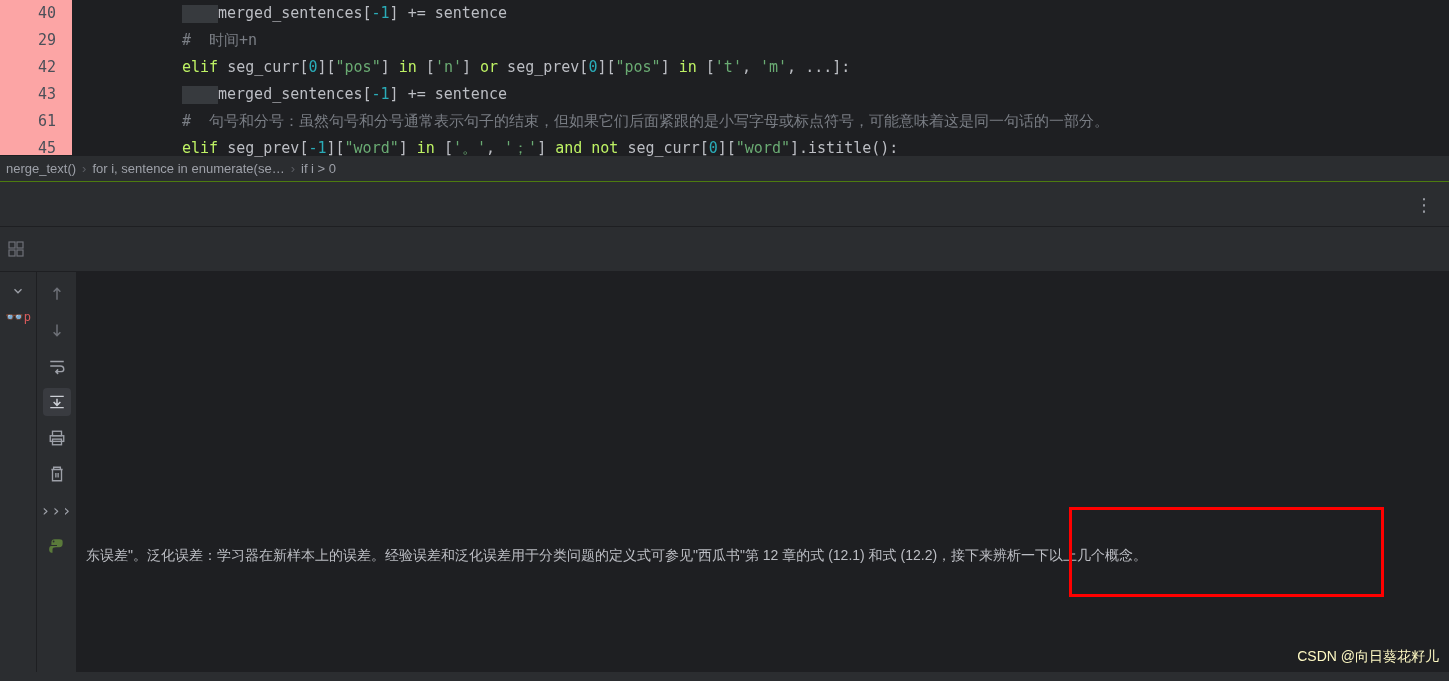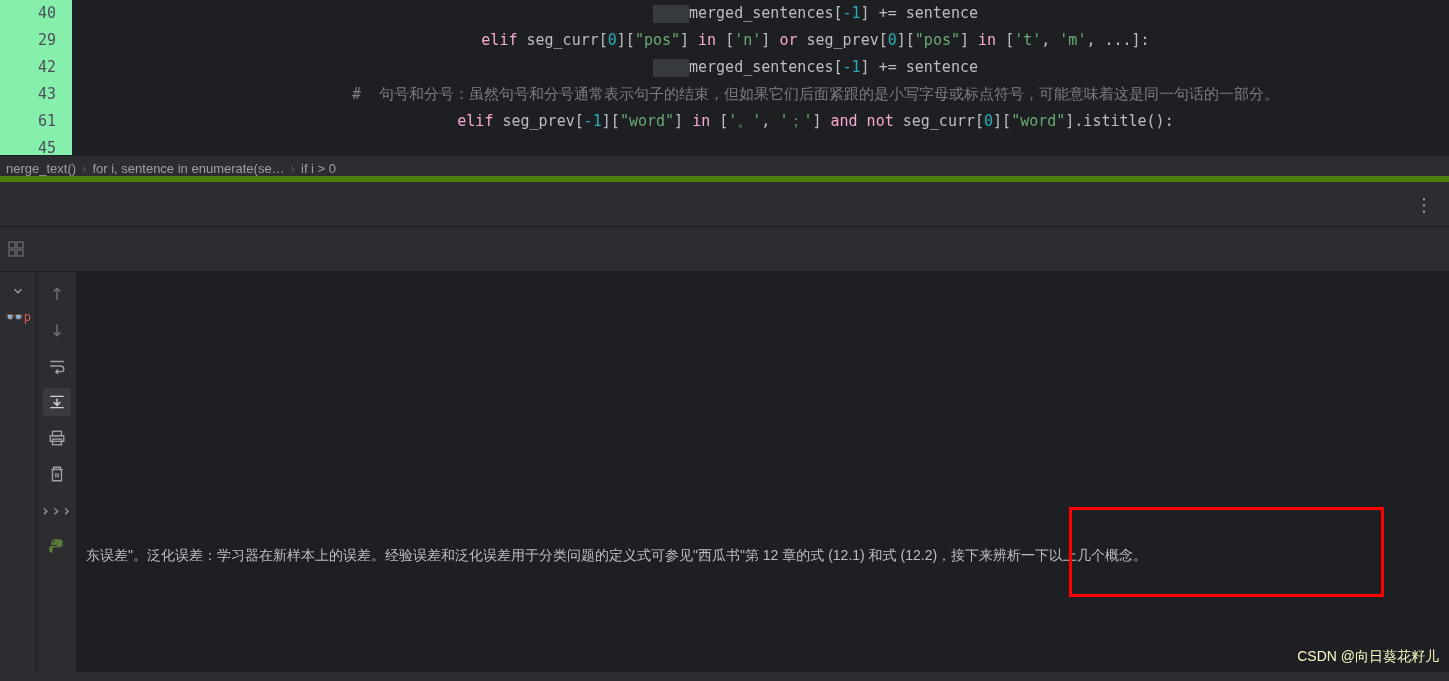--- a/index.html
+++ b/index.html
@@ -15,69 +15,68 @@
       width: 1449px;
       height: 681px;
     }
     .editor-area {
       display: flex;
       height: 155px;
       background: #1e1f22;
     }
     .gutter {
       width: 72px;
-      background: #86efac;
+      background: #fca5a5;
       display: flex;
       flex-direction: column;
       padding-top: 0;
     }
     .line-num {
       height: 27px;
       line-height: 27px;
       text-align: right;
       padding-right: 16px;
       color: #4b5059;
       font-size: 15px;
       display: flex;
       align-items: center;
       justify-content: flex-end;
     }
     .code-lines {
       flex: 1;
       display: flex;
       flex-direction: column;
-      align-items: center;
     }
     .code-line {
       height: 27px;
       line-height: 27px;
       font-size: 15px;
       white-space: pre;
       padding-left: 110px;
       font-family: 'Menlo', 'Monaco', monospace;
     }
     .dim-box {
       display: inline-block;
       background: #373a3e;
       width: 36px;
       height: 18px;
       vertical-align: middle;
     }
-    .kw { color: #f9a8d4; }
+    .kw { color: #bef264; }
     .str { color: #6aab73; }
     .num { color: #2aacb8; }
     .comment { color: #7a7e85; }
     
     .breadcrumb-bar {
       height: 27px;
       background: #2b2d30;
       border-top: 1px solid #1e1f22;
-      border-bottom: 6px solid #4d7c0f;
-      display: flex;
-      align-items: flex-end;
+      border-bottom: 1px solid #4d7c0f;
+      display: flex;
+      align-items: center;
       padding-left: 0;
       font-size: 13px;
       color: #9da0a8;
       font-family: -apple-system, 'Segoe UI', sans-serif;
     }
     .breadcrumb-item {
       padding: 0 6px;
     }
     .breadcrumb-sep {
       color: #5a5d63;
@@ -209,20 +208,21 @@
   <div class="gutter">
     <div class="line-num">40</div>
     <div class="line-num">29</div>
     <div class="line-num">42</div>
     <div class="line-num">43</div>
     <div class="line-num">61</div>
     <div class="line-num">45</div>
   </div>
   <div class="code-lines">
     <div class="code-line"><span class="dim-box"></span><span>merged_sentences[</span><span class="num">-1</span><span>] += sentence</span></div>
+    <div class="code-line comment">#  时间+n</div>
     <div class="code-line"><span class="kw">elif</span><span> seg_curr[</span><span class="num">0</span><span>][</span><span class="str">"pos"</span><span>] </span><span class="kw">in</span><span> [</span><span class="str">'n'</span><span>] </span><span class="kw">or</span><span> seg_prev[</span><span class="num">0</span><span>][</span><span class="str">"pos"</span><span>] </span><span class="kw">in</span><span> [</span><span class="str">'t'</span><span>, </span><span class="str">'m'</span><span>, ...]:</span></div>
     <div class="code-line"><span class="dim-box"></span><span>merged_sentences[</span><span class="num">-1</span><span>] += sentence</span></div>
     <div class="code-line comment">#  句号和分号：虽然句号和分号通常表示句子的结束，但如果它们后面紧跟的是小写字母或标点符号，可能意味着这是同一句话的一部分。</div>
     <div class="code-line"><span class="kw">elif</span><span> seg_prev[</span><span class="num">-1</span><span>][</span><span class="str">"word"</span><span>] </span><span class="kw">in</span><span> [</span><span class="str">'。'</span><span>, </span><span class="str">'；'</span><span>] </span><span class="kw">and not</span><span> seg_curr[</span><span class="num">0</span><span>][</span><span class="str">"word"</span><span>].istitle():</span></div>
   </div>
 </div>
 
 <div class="breadcrumb-bar">
   <span class="breadcrumb-item">nerge_text()</span>
   <span class="breadcrumb-sep">›</span>

